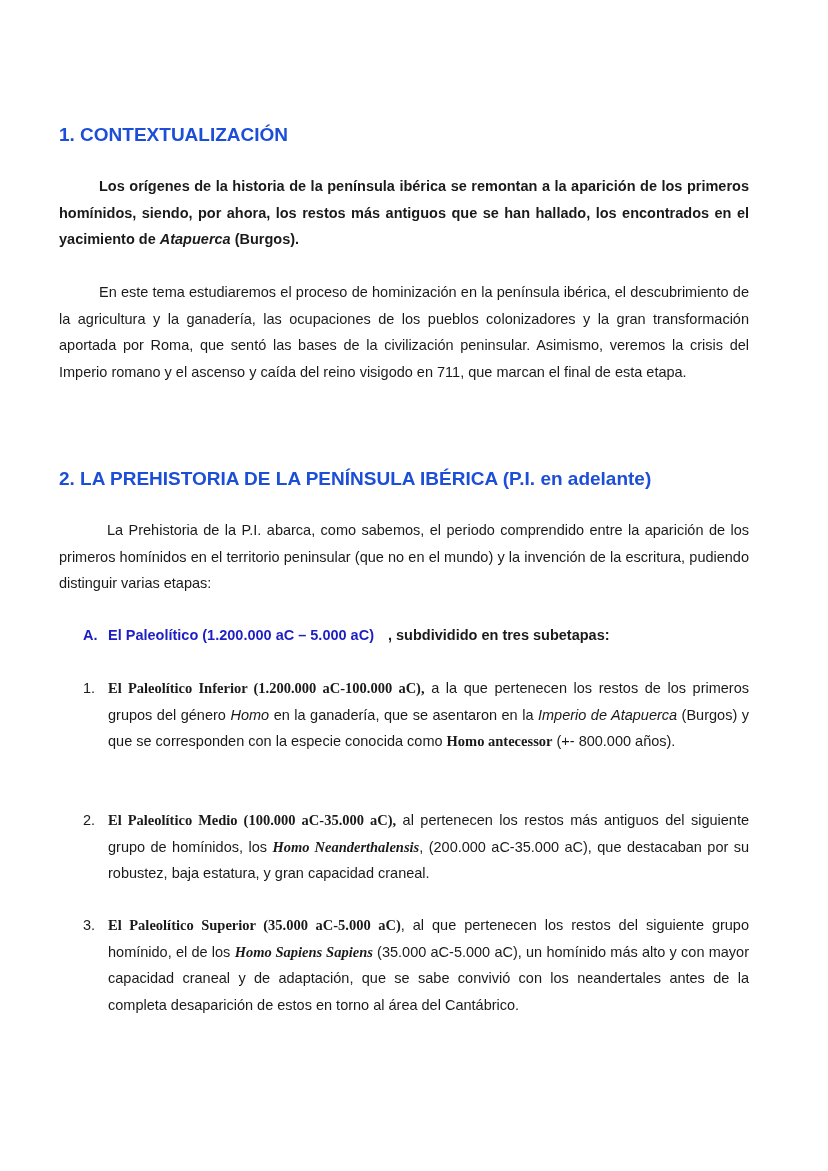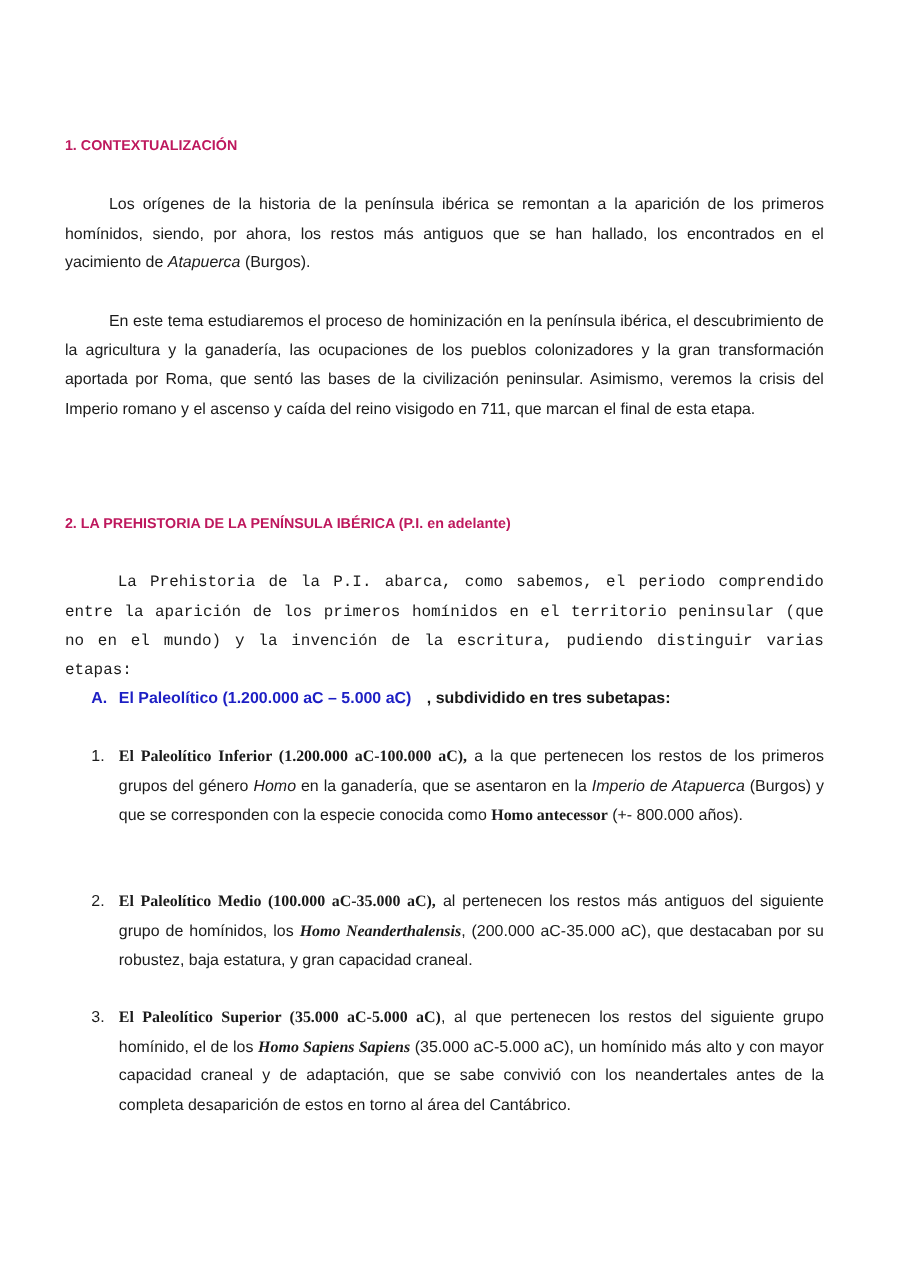--- a/index.html
+++ b/index.html
@@ -1,46 +1,46 @@
 <!DOCTYPE html>
 <html><head>
   <meta charset="utf-8">
   <style>
     html, body { margin: 0; padding: 0; background: #ffffff; }
     body { width: 828px; height: 1171px; position: relative; overflow: hidden;
            font-family: "Liberation Sans", sans-serif; color: #1a1a1a; }
     .page { position: absolute; left: 59px; top: 0; width: 690px; }
-    .heading { position: absolute; left: 0; font-weight: bold; font-size: 13px; color: #be185d; white-space: nowrap; }
+    .heading { position: absolute; left: 0; font-weight: bold; font-size: 19px; color: #1d4ed8; white-space: nowrap; }
     .para { position: absolute; left: 0; width: 690px; font-size: 14.5px; line-height: 26.5px;
             text-align: justify; text-indent: 40px; margin: 0; }
     .para.indent2 { text-indent: 48px; }
     .alpha-item { position: absolute; left: 24px; font-size: 14.5px; font-weight: bold; white-space: nowrap; }
     .alpha-item .marker { display: inline-block; width: 25px; color: #1d1fc4; }
     .alpha-item .blue { color: #1d1fc4; }
     .alpha-item .black { color: #1a1a1a; margin-left: 14px; }
     .num-item { position: absolute; left: 24px; width: 666px; font-size: 14.5px; line-height: 26.5px; }
     .num-item .marker { position: absolute; left: 0; top: 0; width: 25px; }
     .num-item .body { margin-left: 25px; text-align: justify; }
     b { font-weight: bold; font-family: Liberation Serif, serif; }
     i { font-style: italic; }
   </style>
 </head>
 <body>
 
 <div class="page">
 
   <div class="heading" style="top:124px;">1. CONTEXTUALIZACIÓN</div>
 
-  <p class="para" style="top:173px;"><span>Los orígenes de la historia de la península ibérica se remontan a la aparición de los primeros homínidos, siendo, por ahora, los restos más antiguos que se han hallado, los encontrados en el yacimiento de </span><i>Atapuerca</i><span> (Burgos).</span></p>
+  <p class="para" style="top:173px;font-weight:bold;"><span>Los orígenes de la historia de la península ibérica se remontan a la aparición de los primeros homínidos, siendo, por ahora, los restos más antiguos que se han hallado, los encontrados en el yacimiento de </span><i>Atapuerca</i><span> (Burgos).</span></p>
 
   <p class="para" style="top:279px;">En este tema estudiaremos el proceso de hominización en la península ibérica, el descubrimiento de la agricultura y la ganadería, las ocupaciones de los pueblos colonizadores y la gran transformación aportada por Roma, que sentó las bases de la civilización peninsular. Asimismo, veremos la crisis del Imperio romano y el ascenso y caída del reino visigodo en 711, que marcan el final de esta etapa.</p>
 
   <div class="heading" style="top:468px;text-align:center;">2. LA PREHISTORIA DE LA PENÍNSULA IBÉRICA (P.I. en adelante)</div>
 
-  <p class="para indent2" style="top:517px;font-family:Liberation Mono, monospace;">La Prehistoria de la P.I. abarca, como sabemos, el periodo comprendido entre la aparición de los primeros homínidos en el territorio peninsular (que no en el mundo) y la invención de la escritura, pudiendo distinguir varias etapas:</p>
+  <p class="para indent2" style="top:517px;">La Prehistoria de la P.I. abarca, como sabemos, el periodo comprendido entre la aparición de los primeros homínidos en el territorio peninsular (que no en el mundo) y la invención de la escritura, pudiendo distinguir varias etapas:</p>
 
   <div class="alpha-item" style="top:627px;">
     <span class="marker">A.</span><span class="blue">El Paleolítico (1.200.000 aC – 5.000 aC)</span><span class="black">, subdividido en tres subetapas:</span>
   </div>
 
   <div class="num-item" style="top:675px;">
     <span class="marker">1.</span>
     <div class="body"><b>El Paleolítico Inferior (1.200.000 aC-100.000 aC),</b><span> a la que pertenecen los restos de los primeros grupos del género </span><i>Homo</i><span> en la ganadería, que se asentaron en la </span><i>Imperio de Atapuerca</i><span> (Burgos) y que se corresponden con la especie conocida como </span><b>Homo antecessor</b><span> (+- 800.000 años).</span></div>
   </div>
 

